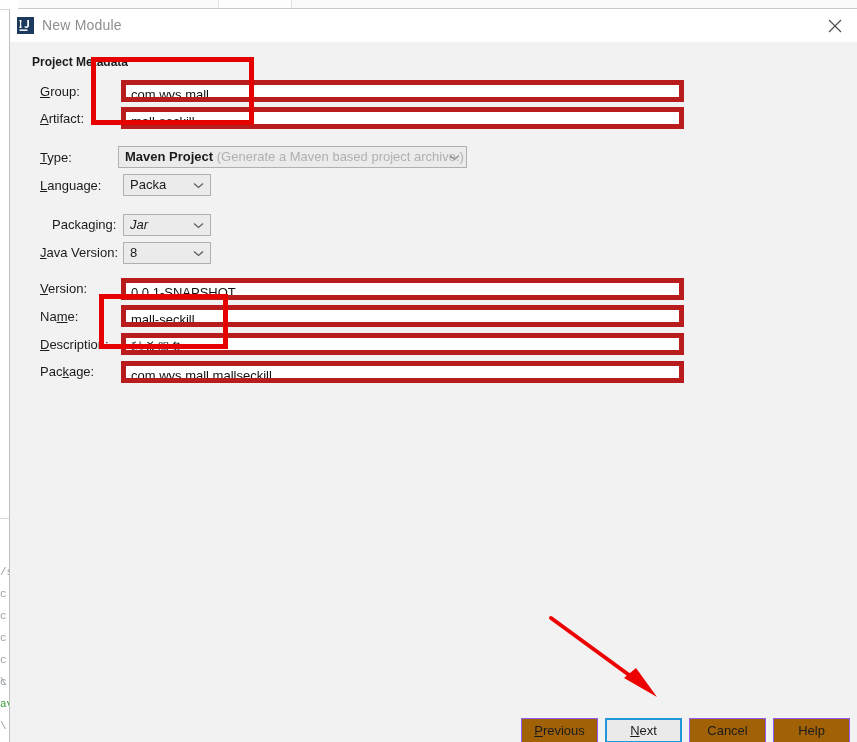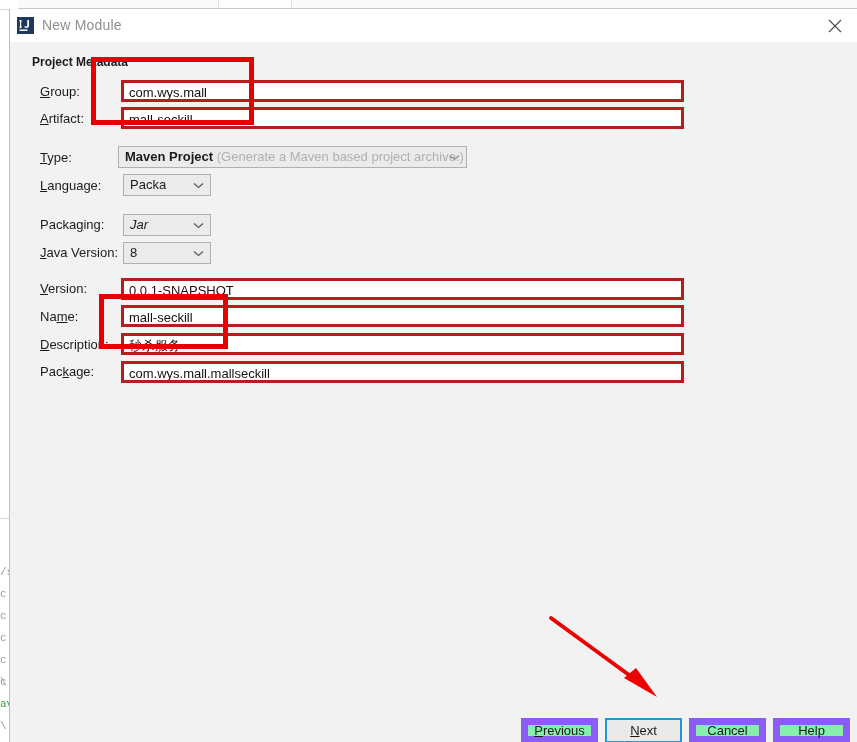--- a/index.html
+++ b/index.html
@@ -128,21 +128,21 @@
   .row-label .mn {
     text-decoration: underline;
     text-underline-offset: 1px;
   }
 
   .txt {
     position: absolute;
     box-sizing: border-box;
     height: 22px;
     background: #ffffff;
-    border: 3px solid #b91c1c;
+    border: 5px solid #b91c1c;
     font-size: 13px;
     color: #121212;
     line-height: 20px;
     padding: 0 0 0 5px;
     overflow: hidden;
     white-space: nowrap;
   }
 
   .combo {
     position: absolute;
@@ -166,22 +166,22 @@
   }
   .combo.disabled { background: #ebebeb; }
   .combo .bold { font-weight: bold; }
   .combo .hint { color: #b0b0b0; }
 
   
   .btn {
     position: absolute;
     box-sizing: border-box;
     height: 25px;
-    background: #86efac;
-    border: 7px solid #8b5cf6;
+    background: #a16207;
+    border: 1px solid #8b5cf6;
     font-size: 13px;
     color: #1b1b1b;
     display: flex;
     align-items: center;
     justify-content: center;
     cursor: default;
   }
   .btn .mn {
     text-decoration: underline;
     text-underline-offset: 1px;
@@ -282,21 +282,21 @@
       </div>
       <div class="combo" style="left:113px; top:132px; width:88px;">
         <span>Packa</span>
         <span class="arrow">
           <svg width="11" height="7" viewBox="0 0 11 7">
               <polyline points="1,1.5 5.5,5.5 10,1.5" fill="none" stroke="#5d5d5d" stroke-width="1.3"></polyline>
             </svg>
         </span>
       </div>
 
-      <div class="row-label" style="left:22px; top:175px;">
+      <div class="row-label" style="left:34px; top:175px;">
         <span>Packa</span><span class="mn">g</span><span>ing:</span>
       </div>
       <div class="combo" style="left:113px; top:172px; width:88px;font-style:italic;">
         <span>Jar</span>
         <span class="arrow">
           <svg width="11" height="7" viewBox="0 0 11 7">
               <polyline points="1,1.5 5.5,5.5 10,1.5" fill="none" stroke="#5d5d5d" stroke-width="1.3"></polyline>
             </svg>
         </span>
       </div>

